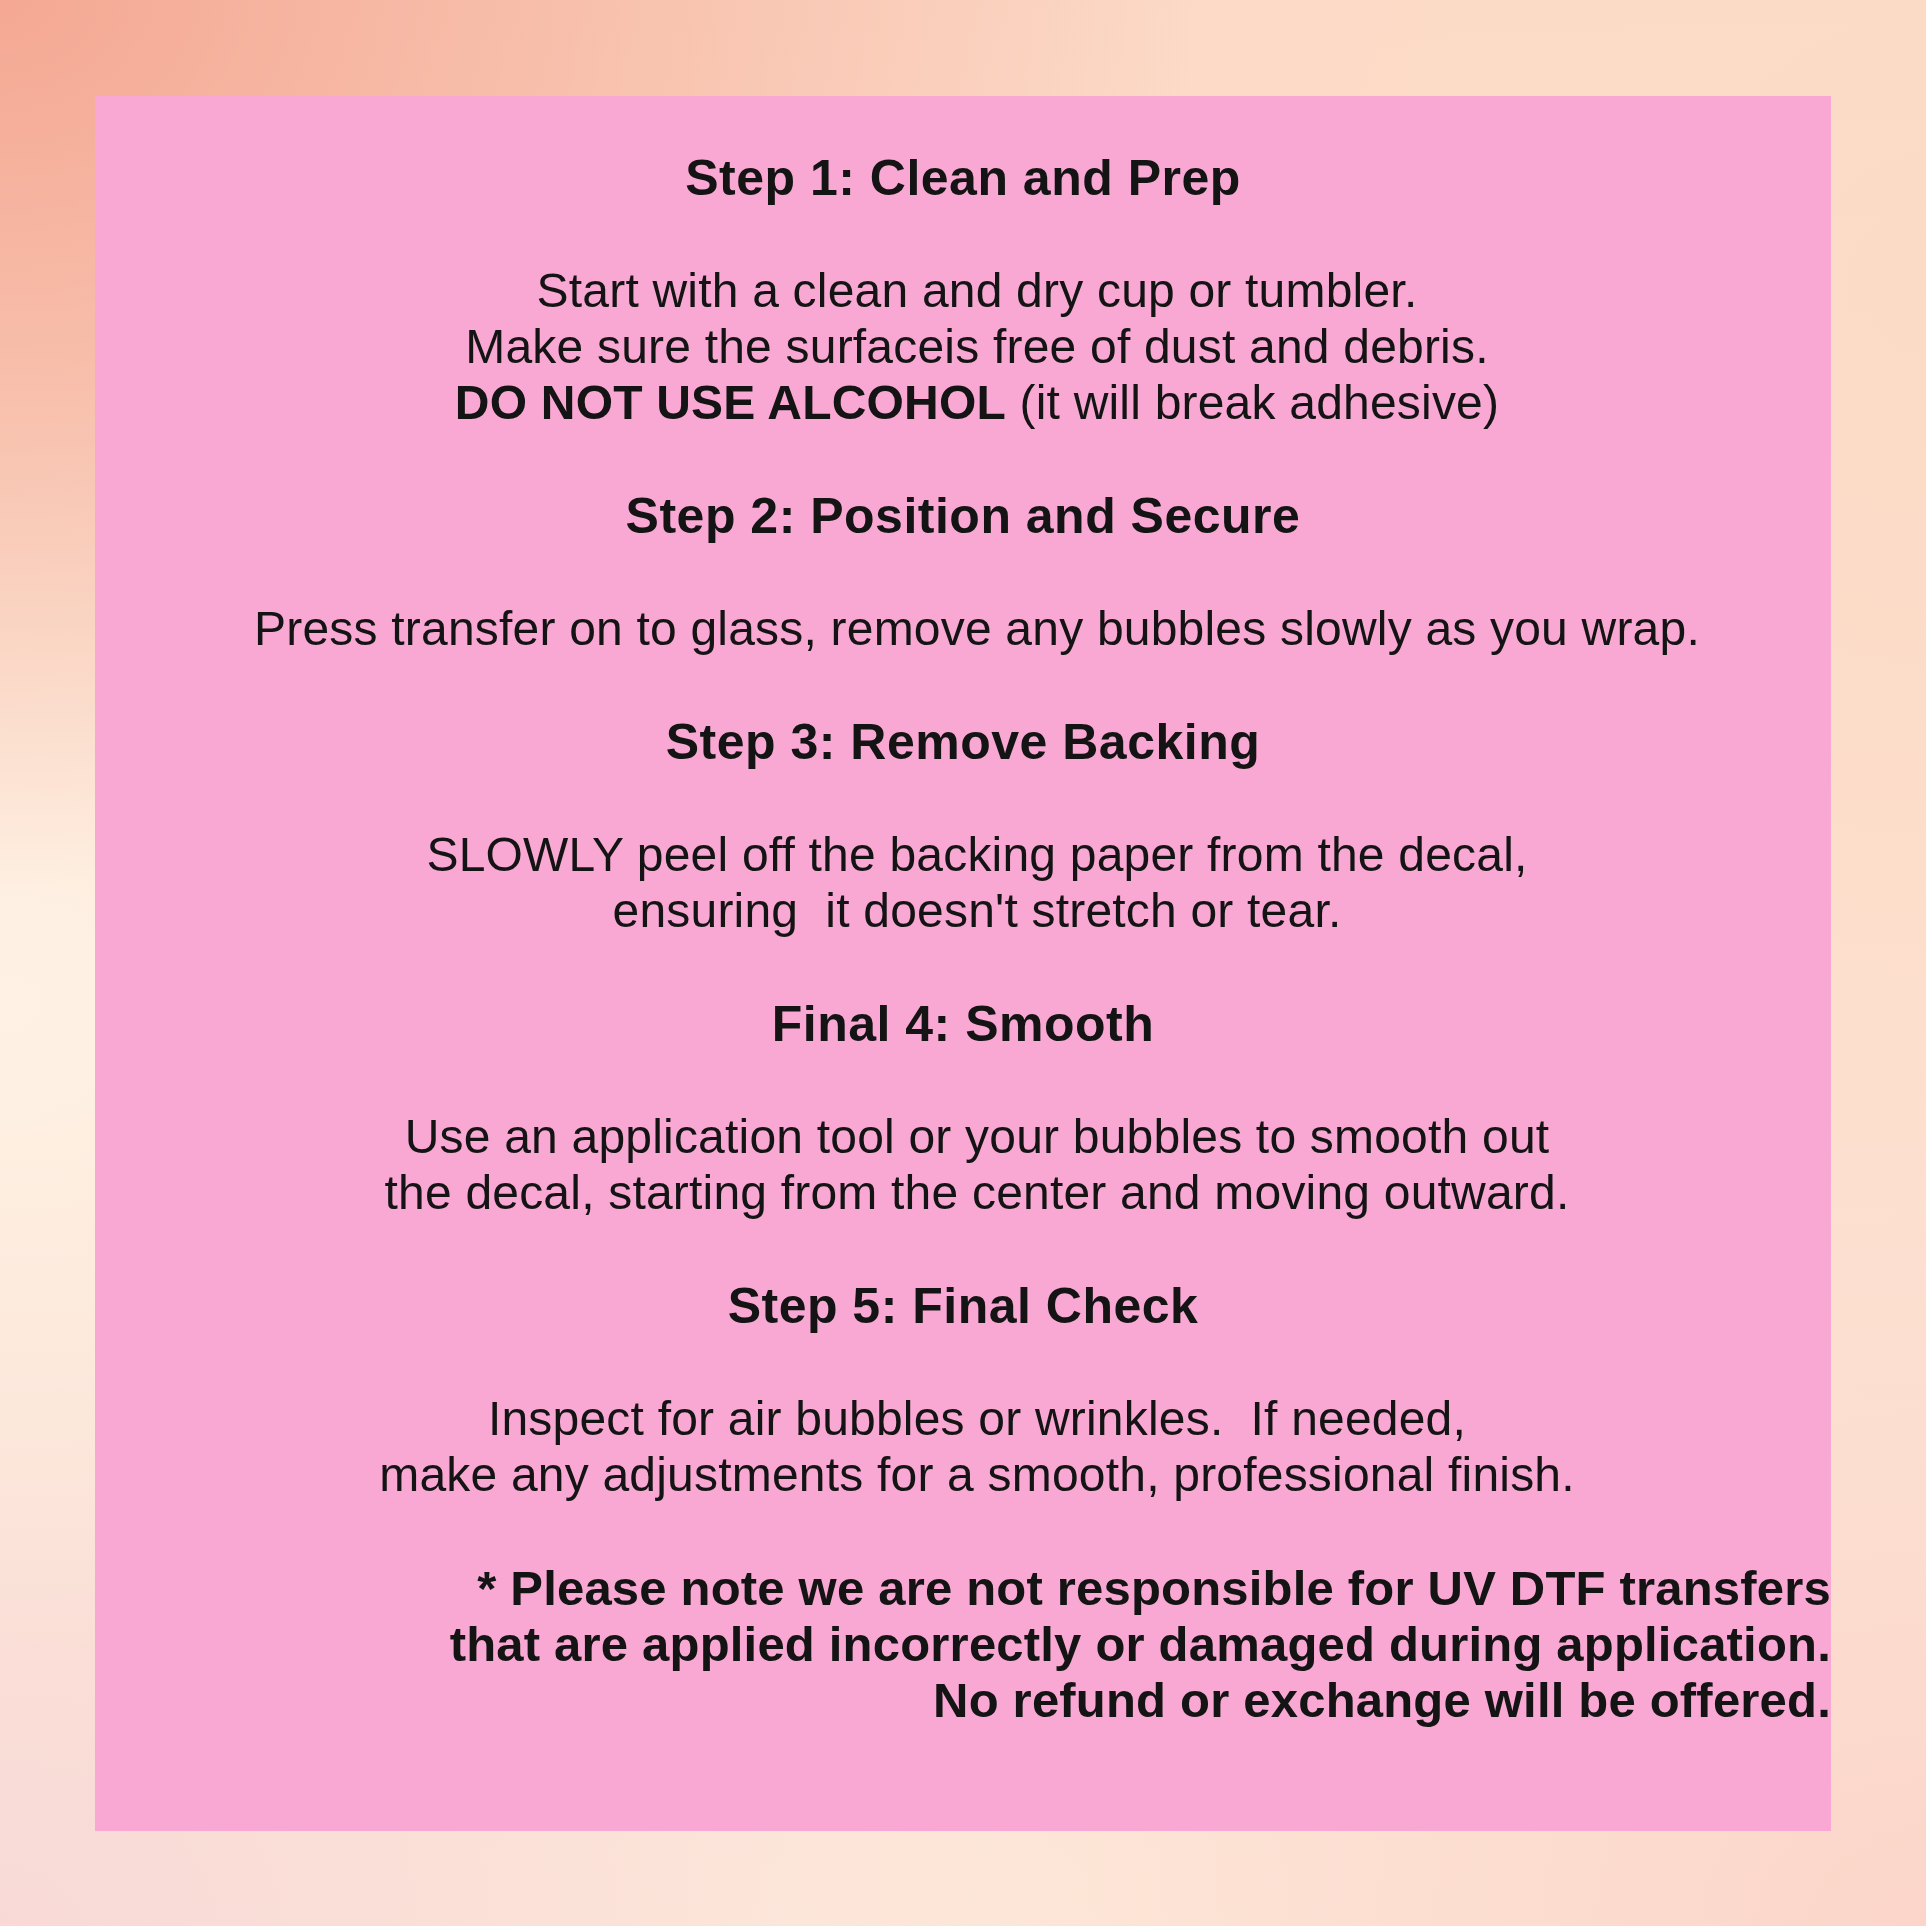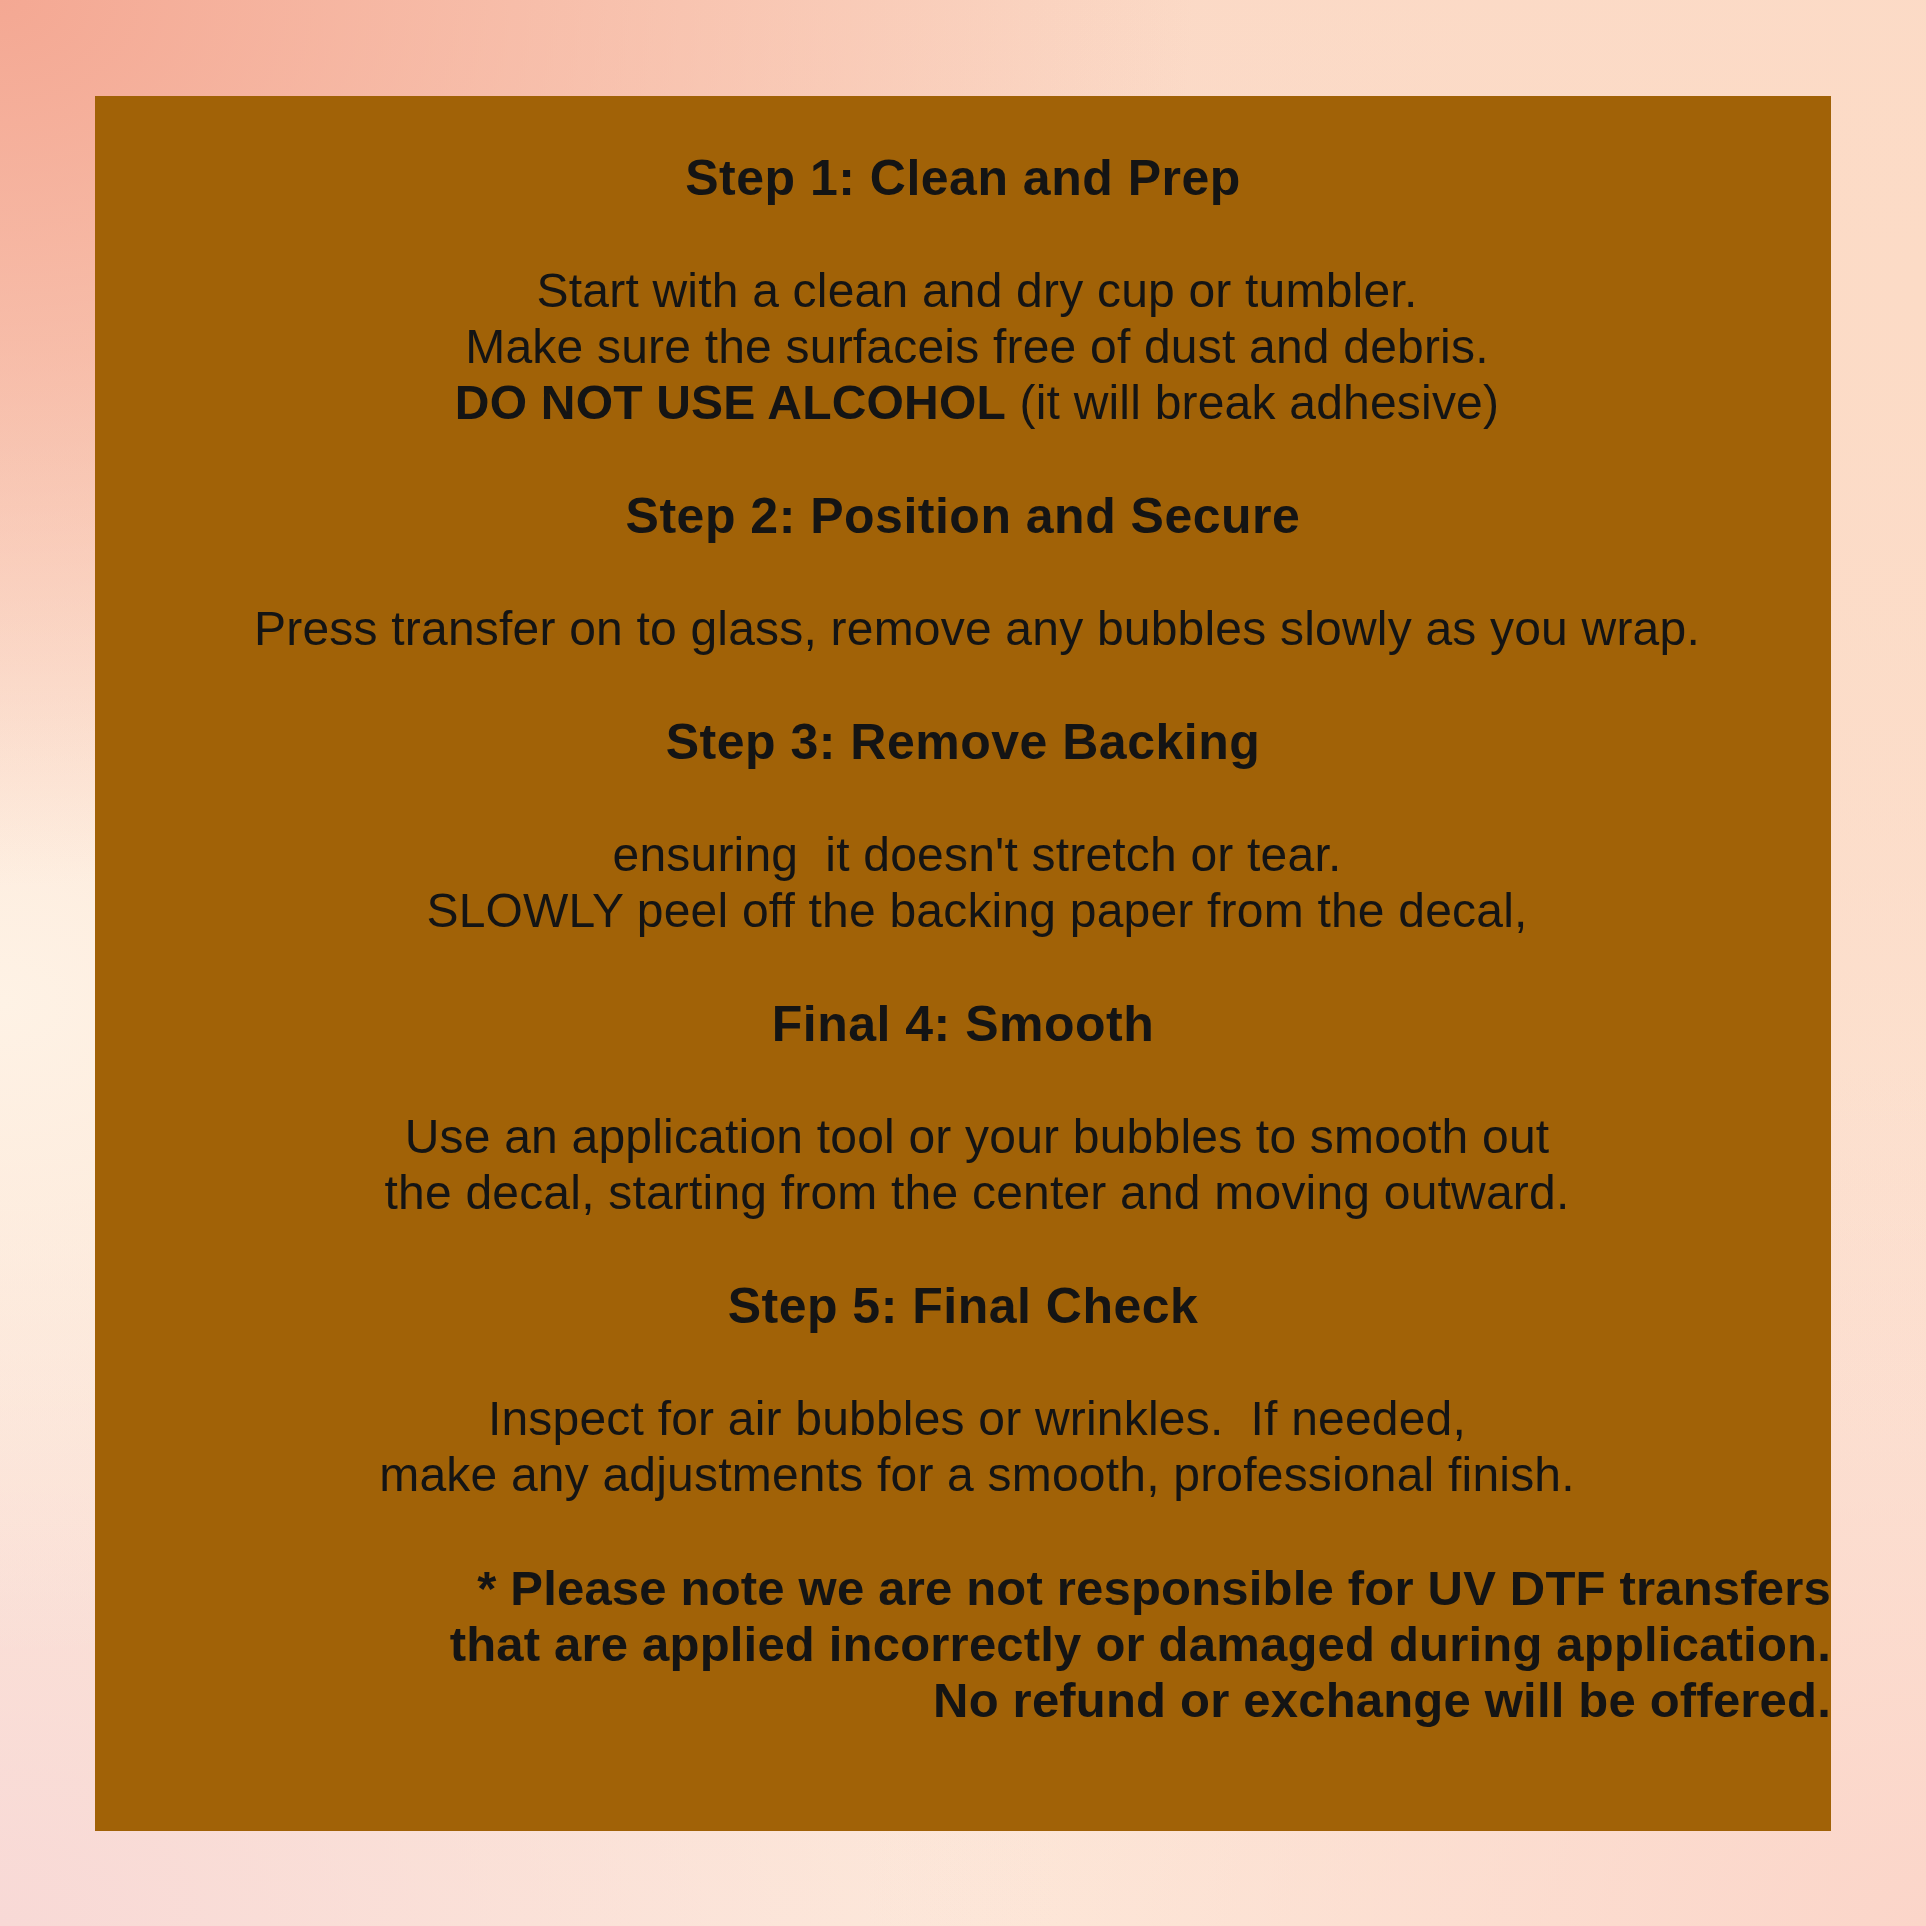--- a/index.html
+++ b/index.html
@@ -21,21 +21,21 @@
       radial-gradient(ellipse 55% 45% at 100% 100%, #fbd5c9 0%, rgba(251,213,201,0) 100%),
       radial-gradient(ellipse 52% 60% at 100% 15%, #fcdbc6 0%, rgba(252,219,198,0) 100%),
       linear-gradient(180deg, #fbd9c6 0%, #fde9da 100%);
   }
   .card {
     position: absolute;
     left: 95px;
     top: 96px;
     width: 1736px;
     height: 1735px;
-    background: #a16207;
+    background: #f9a8d4;
     text-align: center;
     padding-top: 54px;
     color: #141414;
   }
   .step-heading {
     font-size: 50px;
     font-weight: 700;
     line-height: 56px;
     margin: 0 0 57px 0;
     white-space: pre;
@@ -64,22 +64,22 @@
       <span class="line"><span>Start with a clean and dry cup or tumbler.</span></span>
       <span class="line"><span>Make sure the surfaceis free of dust and debris.</span></span>
       <span class="line"><strong>DO NOT USE ALCOHOL</strong><span> (it will break adhesive)</span></span>
     </p>
     <h2 class="step-heading">Step 2: Position and Secure</h2>
     <p class="para">
       <span class="line"><span>Press transfer on to glass, remove any bubbles slowly as you wrap.</span></span>
     </p>
     <h2 class="step-heading">Step 3: Remove Backing</h2>
     <p class="para">
+      <span class="line"><span>SLOWLY peel off the backing paper from the decal,</span></span>
       <span class="line"><span>ensuring  it doesn't stretch or tear.</span></span>
-      <span class="line"><span>SLOWLY peel off the backing paper from the decal,</span></span>
     </p>
     <h2 class="step-heading">Final 4: Smooth</h2>
     <p class="para">
       <span class="line"><span>Use an application tool or your bubbles to smooth out</span></span>
       <span class="line"><span>the decal, starting from the center and moving outward.</span></span>
     </p>
     <h2 class="step-heading">Step 5: Final Check</h2>
     <p class="para">
       <span class="line"><span>Inspect for air bubbles or wrinkles.  If needed,</span></span>
       <span class="line"><span>make any adjustments for a smooth, professional finish.</span></span>

